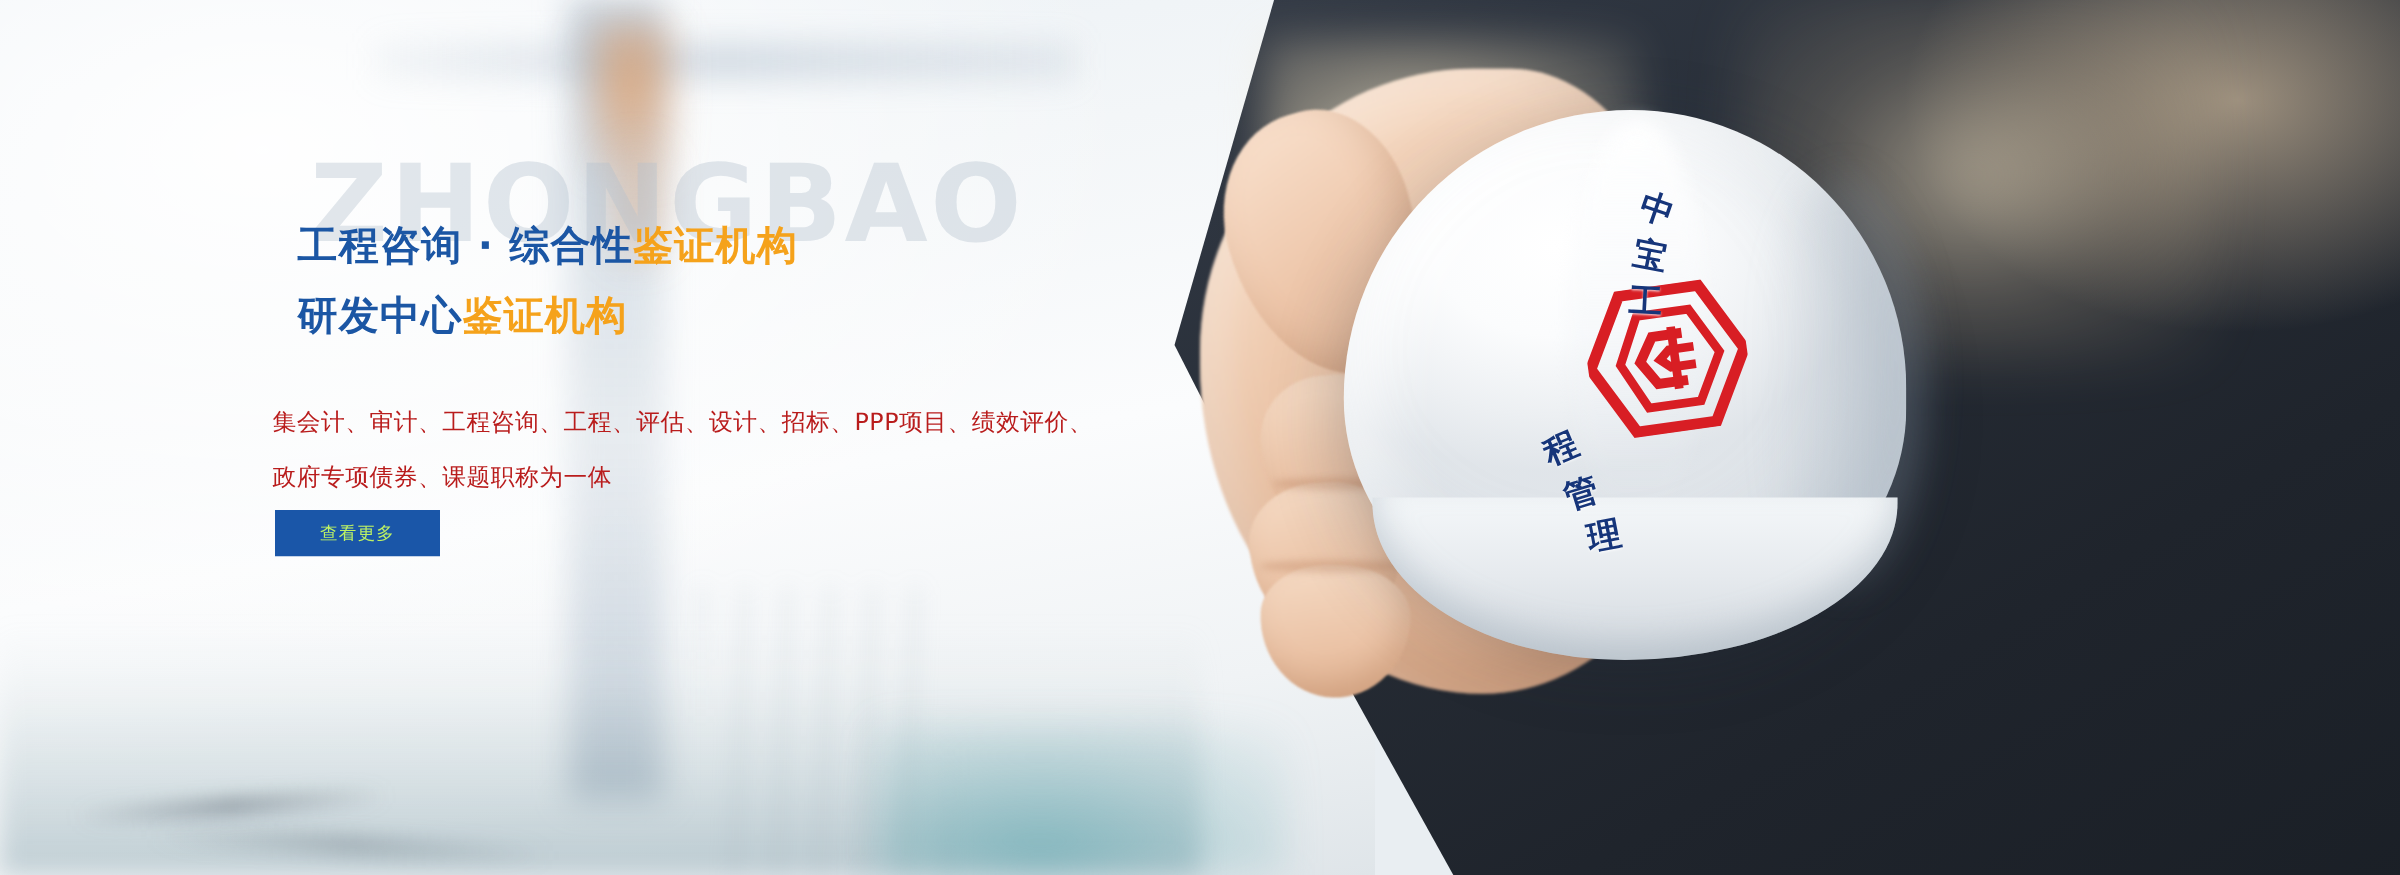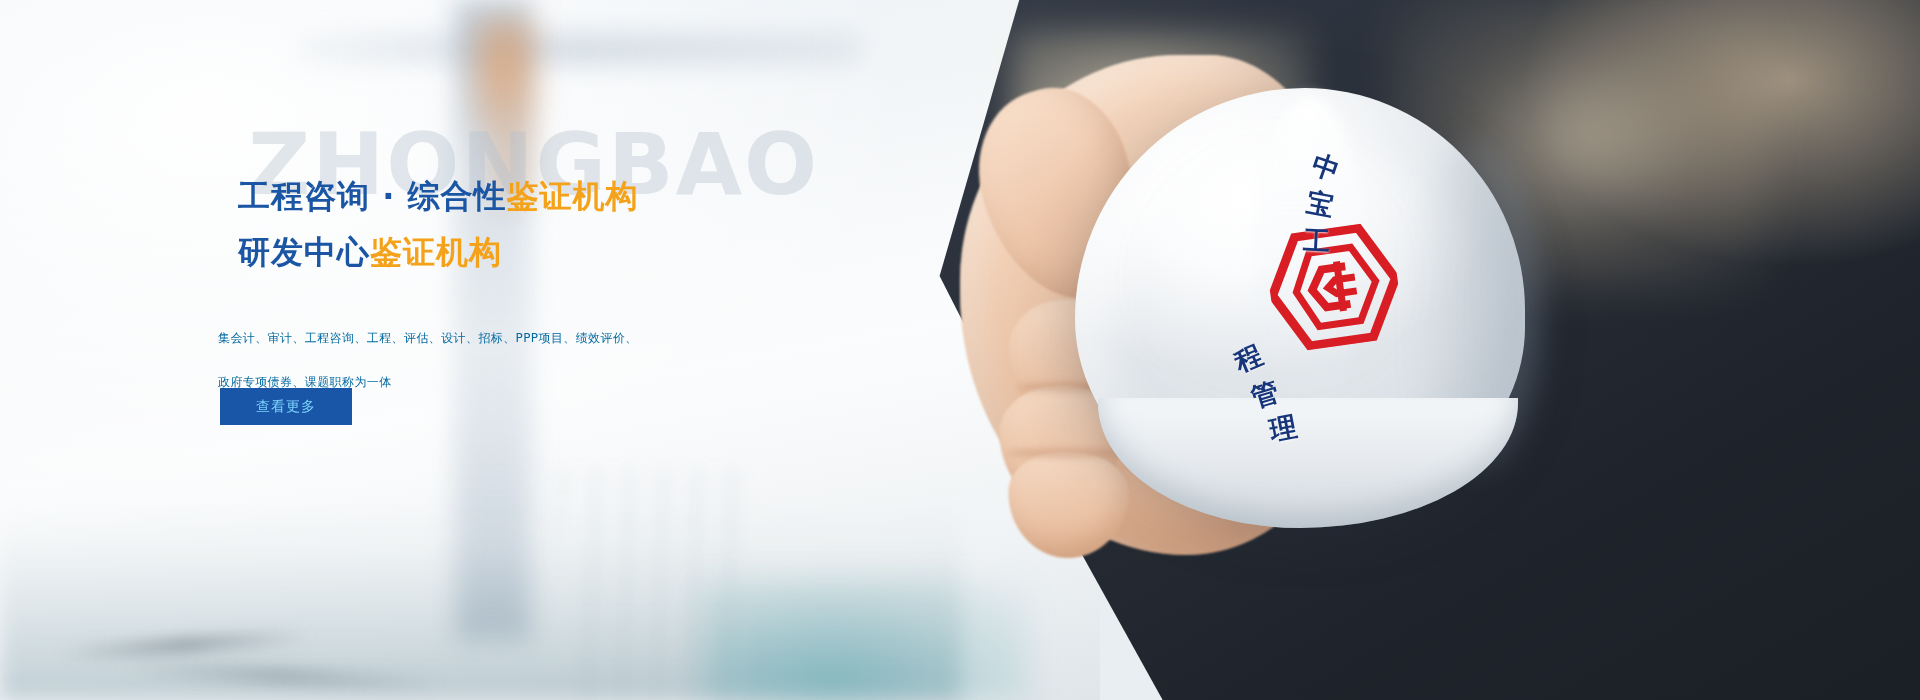--- a/index.html
+++ b/index.html
@@ -208,33 +208,33 @@
     letter-spacing:1px;
     font-family:"DejaVu Sans","Liberation Sans",sans-serif;
     white-space:nowrap;
     margin-left:20px;
   }
   .hl-blue   { color:#1B56A4; }
   .hl-orange { color:#F5A21B; }
 
   .subtitle { position:absolute; left:218px; top:316px; }
   .sub-line {
-    font-size:12px; color:#0369a1; line-height:44px;
+    font-size:19px; color:#b91c1c; line-height:44px;
     letter-spacing:0.4px;
     font-family:"DejaVu Sans","Liberation Sans",sans-serif;
     white-space:nowrap;
   }
 
   .cta {
-    position:absolute; left:220px; top:388px;
+    position:absolute; left:220px; top:408px;
     width:132px; height:37px;
     background:#1A56A8;
     border:none; cursor:pointer;
     display:flex; align-items:center; justify-content:center;
-    color:#7dd3fc; font-size:14px; letter-spacing:1px;
+    color:#bef264; font-size:14px; letter-spacing:1px;
     font-family:"DejaVu Sans","Liberation Sans",sans-serif;
   }
 </style>
 </head>
 <body>
 
 <div class="banner">
 
   <div class="bg-photo">
     <div class="bg-sky"></div>

